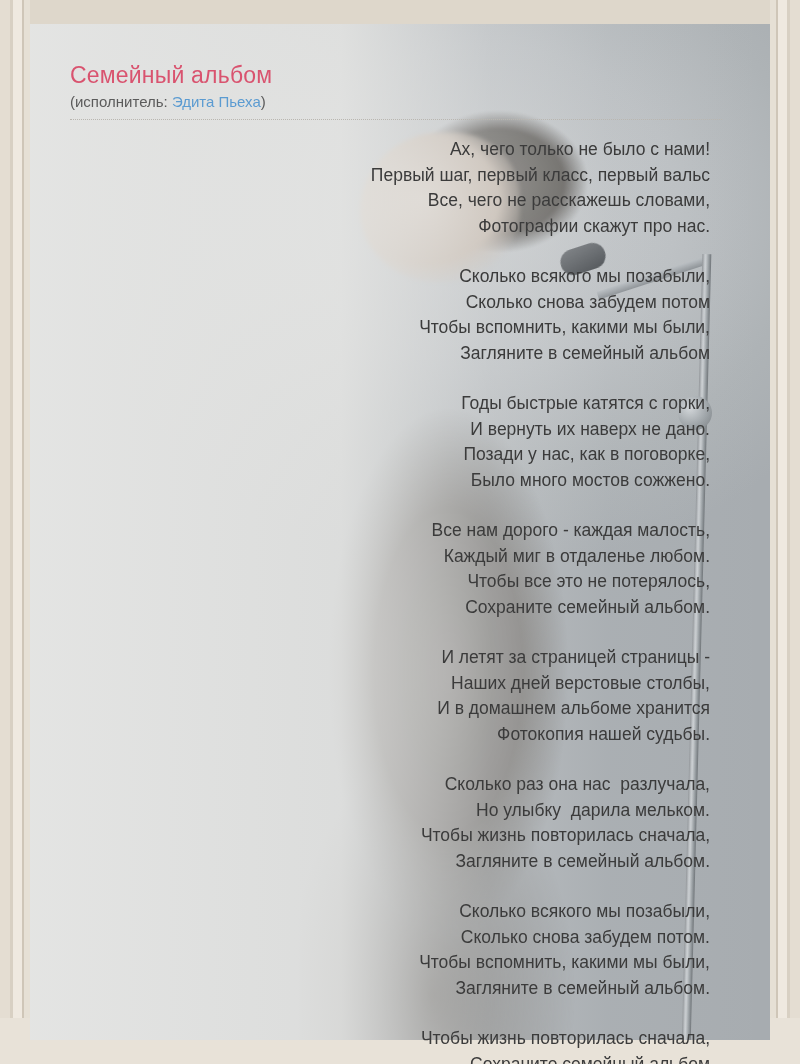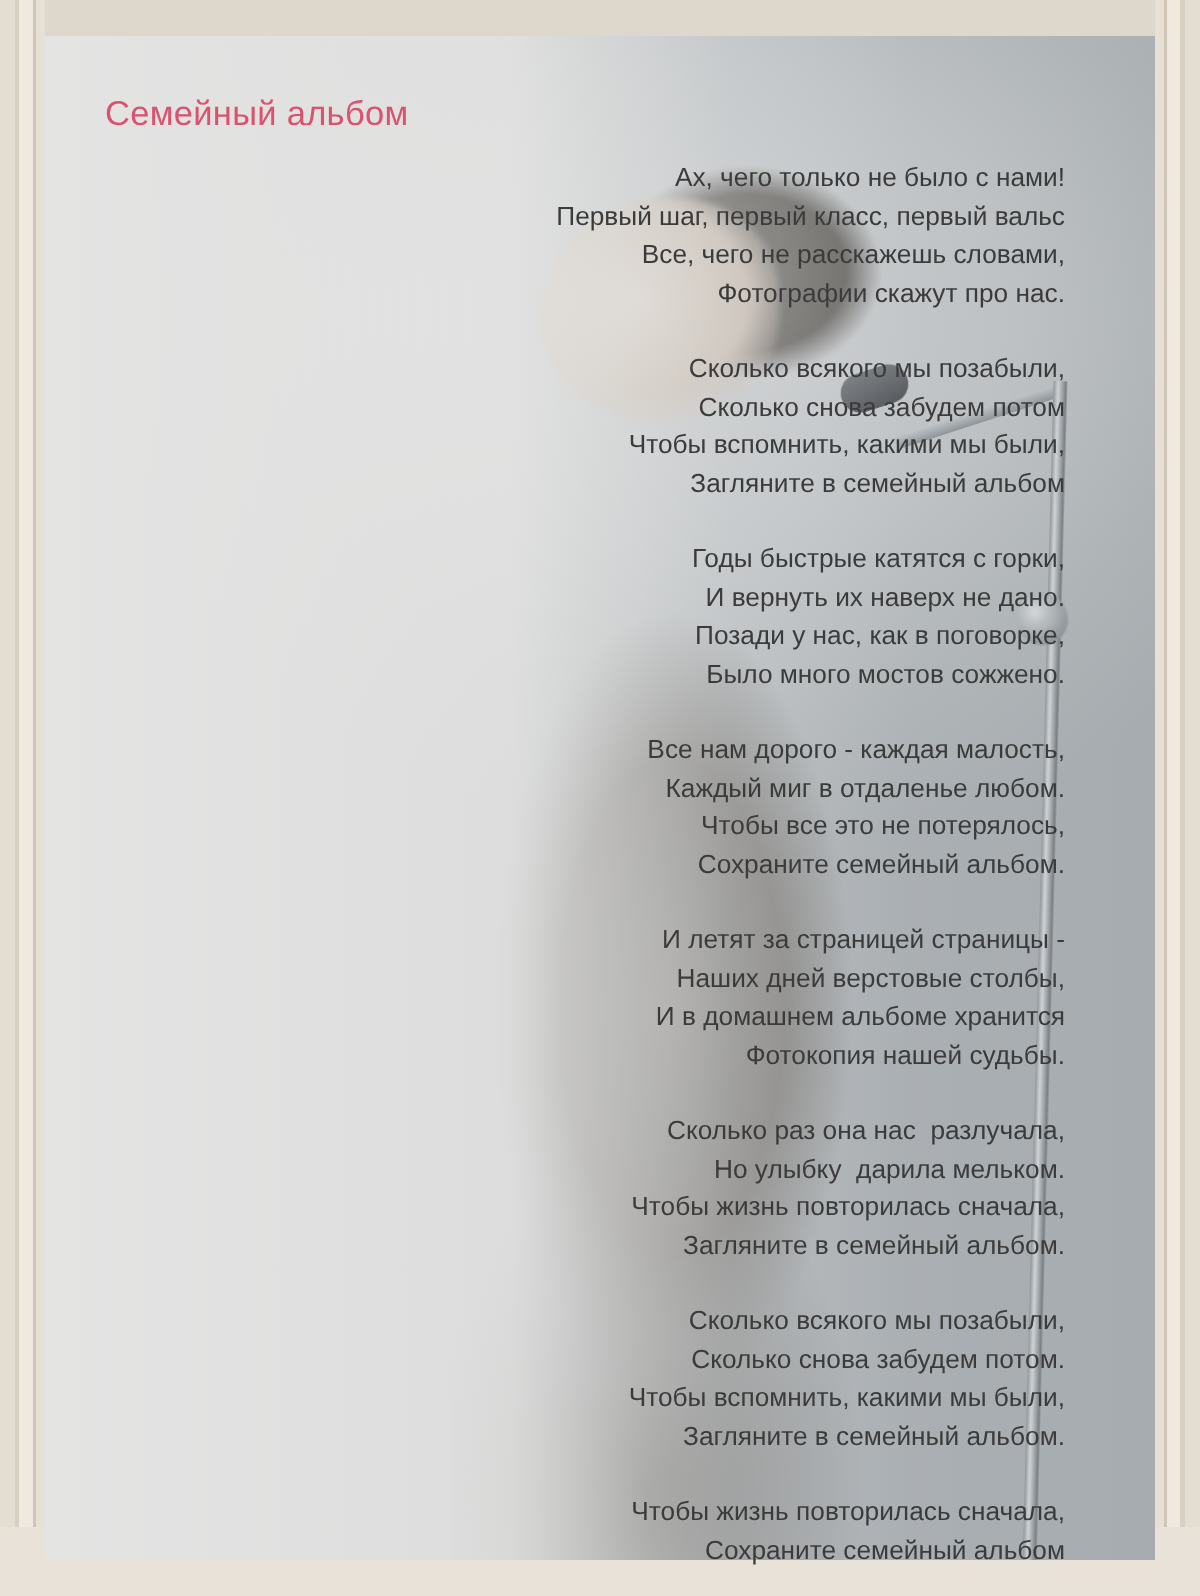--- a/index.html
+++ b/index.html
@@ -170,16 +170,17 @@
     <div class="face"></div>
     <div class="mic-arm"></div>
     <div class="mic-head"></div>
     <div class="mic-stand"></div>
     <div class="mic-knob"></div>
     <div class="veil"></div>
   </div>
 
   <div class="content">
     <h1 class="song-title">Семейный альбом</h1>
+    <div class="artist-line"><span>(исполнитель: </span><a class="artist-link" href="#">Эдита Пьеха</a><span>)</span></div>
     <div class="lyrics" id="lyrics-body"><div class="stanza"><div class="line">Ах, чего только не было с нами!</div><div class="line">Первый шаг, первый класс, первый вальс</div><div class="line">Все, чего не расскажешь словами,</div><div class="line">Фотографии скажут про нас.</div></div><div class="stanza"><div class="line">Сколько всякого мы позабыли,</div><div class="line">Сколько снова забудем потом</div><div class="line">Чтобы вспомнить, какими мы были,</div><div class="line">Загляните в семейный альбом</div></div><div class="stanza"><div class="line">Годы быстрые катятся с горки,</div><div class="line">И вернуть их наверх не дано.</div><div class="line">Позади у нас, как в поговорке,</div><div class="line">Было много мостов сожжено.</div></div><div class="stanza"><div class="line">Все нам дорого - каждая малость,</div><div class="line">Каждый миг в отдаленье любом.</div><div class="line">Чтобы все это не потерялось,</div><div class="line">Сохраните семейный альбом.</div></div><div class="stanza"><div class="line">И летят за страницей страницы -</div><div class="line">Наших дней верстовые столбы,</div><div class="line">И в домашнем альбоме хранится</div><div class="line">Фотокопия нашей судьбы.</div></div><div class="stanza"><div class="line">Сколько раз она нас  разлучала,</div><div class="line">Но улыбку  дарила мельком.</div><div class="line">Чтобы жизнь повторилась сначала,</div><div class="line">Загляните в семейный альбом.</div></div><div class="stanza"><div class="line">Сколько всякого мы позабыли,</div><div class="line">Сколько снова забудем потом.</div><div class="line">Чтобы вспомнить, какими мы были,</div><div class="line">Загляните в семейный альбом.</div></div><div class="stanza"><div class="line">Чтобы жизнь повторилась сначала,</div><div class="line">Сохраните семейный альбом</div></div></div>
   </div>
 
 </div>
 
 </body></html>

